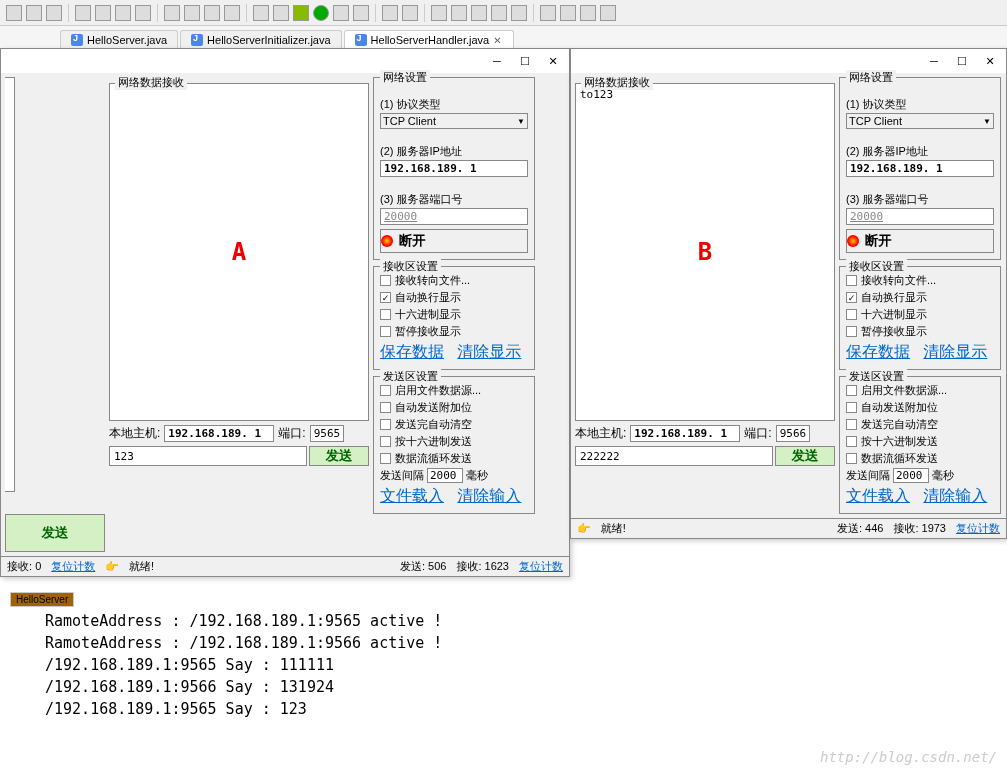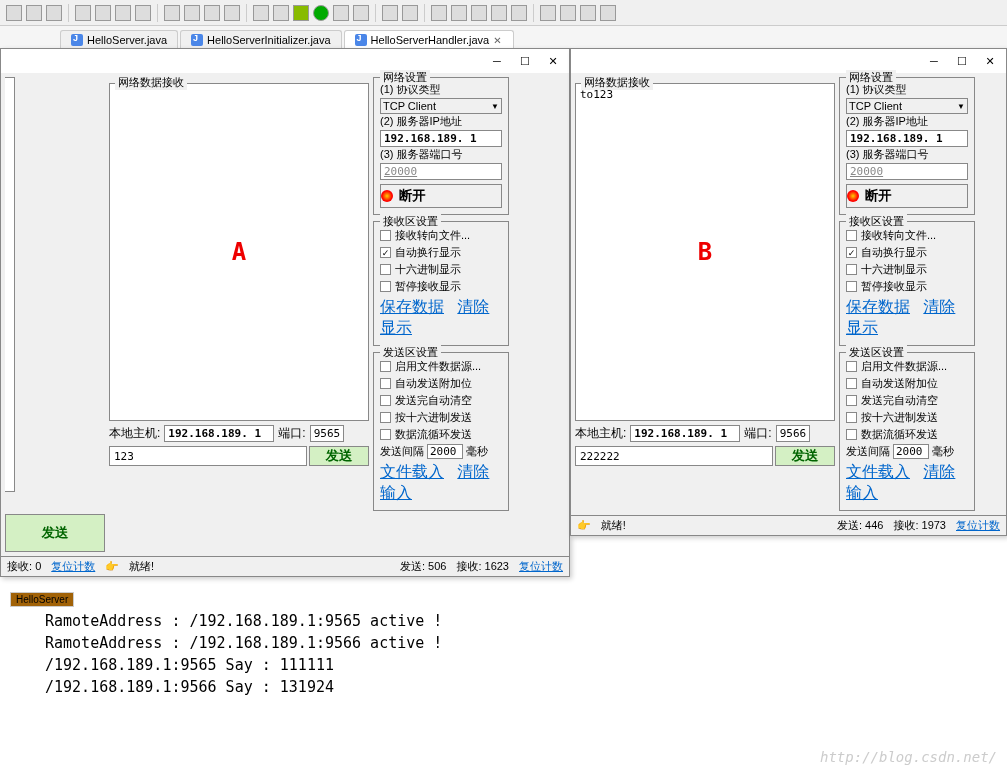--- a/index.html
+++ b/index.html
@@ -33,24 +33,24 @@
 .host-row { display: flex; align-items: center; gap: 4px; margin-top: 2px; }
 .host-row input { border: 1px solid #888; padding: 1px 3px; font-size: 11px; font-family: monospace; }
 .host-ip { width: 110px; font-weight: bold; }
 .host-port { width: 34px; }
 
 .send-row { display: flex; gap: 2px; margin-top: 2px; }
 .left-send-btn { width: 80px; height: 38px; background: #d4f0c4; border: 1px solid #888; font-weight: bold; color: #006400; }
 .send-input { flex: 1; border: 1px solid #888; padding: 2px 4px; font-size: 11px; font-family: monospace; }
 .send-btn { width: 60px; background: #d4f0c4; border: 1px solid #888; font-weight: bold; color: #006400; }
 
-.right-col { width: 136px; display: flex; flex-direction: column; gap: 6px; }
+.right-col { width: 162px; display: flex; flex-direction: column; gap: 6px; }
 .fieldset { border: 1px solid #888; padding: 4px 6px 6px; position: relative; }
 .fieldset-title { position: absolute; top: -8px; left: 6px; background: #f0f0f0; padding: 0 3px; font-size: 11px; }
-.fs-row { font-size: 11px; margin: 0 0 1px; }
+.fs-row { font-size: 11px; margin: 15px 0 1px; }
 .combo { width: 100%; border: 1px solid #888; background: #f0f0f0; padding: 1px 2px; font-size: 11px; display: flex; justify-content: space-between; align-items: center; }
 .combo-arrow { font-size: 8px; }
 .ip-input { width: 100%; border: 1px solid #888; padding: 1px 3px; font-size: 11px; font-family: monospace; font-weight: bold; background: #fff; }
 .port-input { width: 100%; border: 1px solid #888; padding: 1px 3px; font-size: 11px; font-family: monospace; background: #fff; color: #888; text-decoration: underline; }
 .disc-btn { width: 100%; height: 24px; background: #f0f0f0; border: 1px solid #888; display: flex; align-items: center; justify-content: flex-start; gap: 6px; margin-top: 4px; font-weight: bold; }
 .red-dot { width: 12px; height: 12px; background: radial-gradient(circle, #ffcc00 0%, #ff0000 60%); border-radius: 50%; }
 
 .chk-row { display: flex; align-items: center; gap: 4px; font-size: 11px; margin: 2px 0; }
 .chk { width: 11px; height: 11px; border: 1px solid #888; background: #fff; display: inline-flex; align-items: center; justify-content: center; font-size: 9px; }
 .link-row { font-size: 16px; margin-top: 3px; }
@@ -373,15 +373,16 @@
   </div>
 </div>
 
 <div class="console-tab">HelloServer</div>
 
 <div class="console">
   <div>RamoteAddress : /192.168.189.1:9565 active !</div>
   <div>RamoteAddress : /192.168.189.1:9566 active !</div>
   <div>/192.168.189.1:9565 Say : 111111</div>
   <div>/192.168.189.1:9566 Say : 131924</div>
+  <div>/192.168.189.1:9565 Say : 123</div>
 </div>
 
 <div class="watermark">http://blog.csdn.net/</div>
 
 </body></html>

